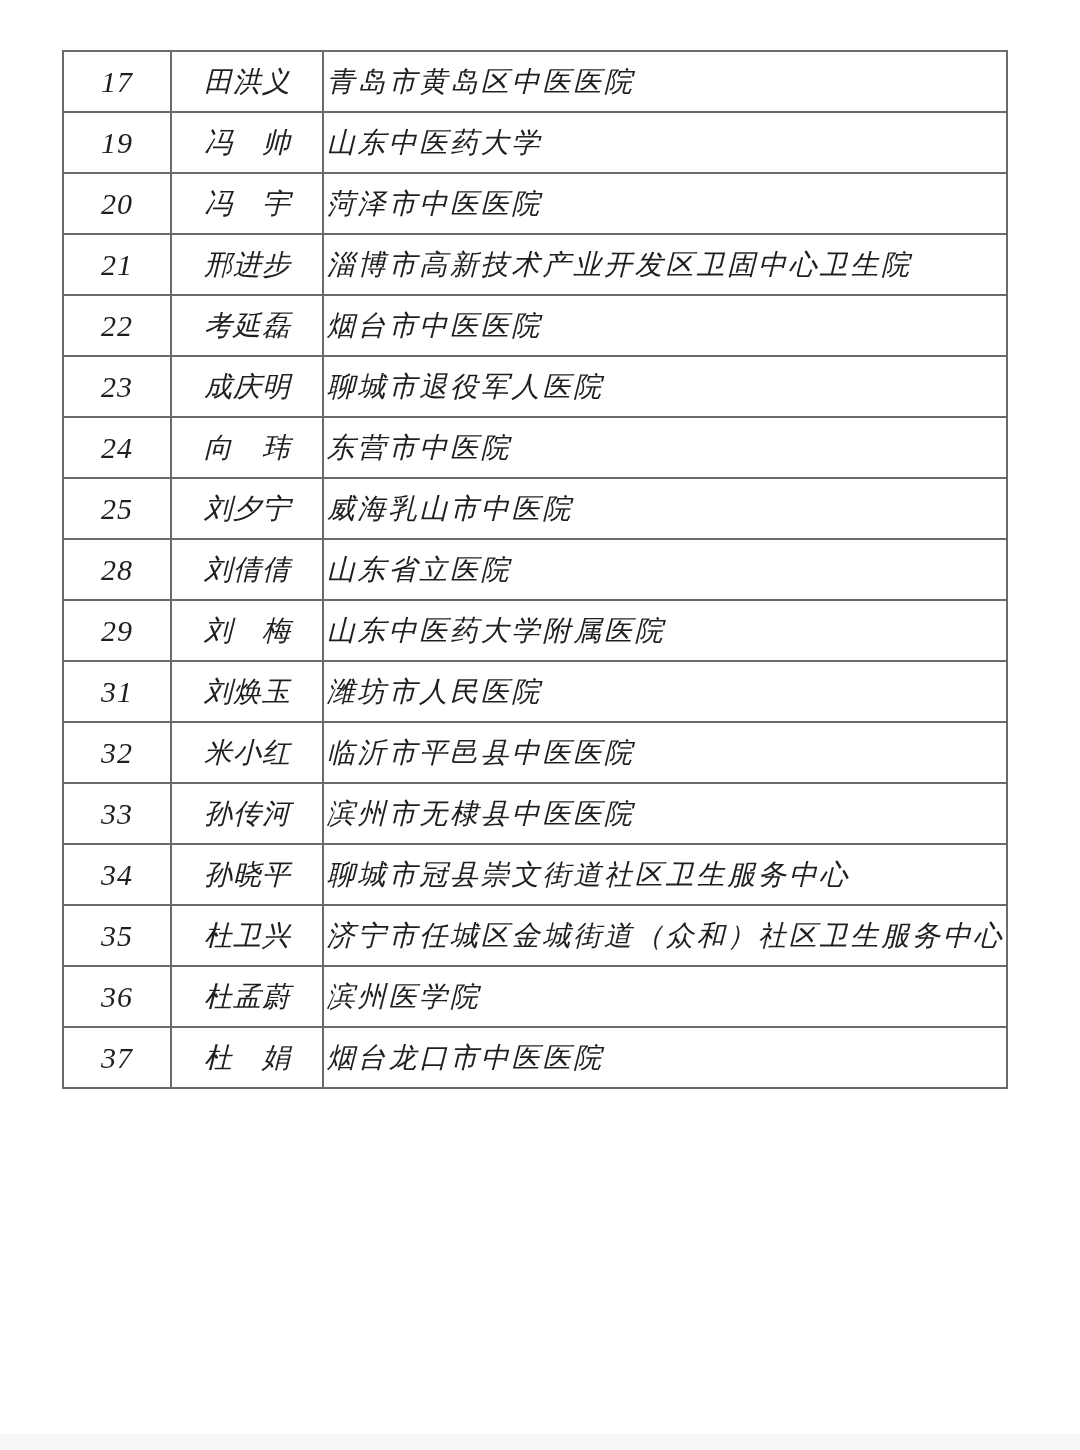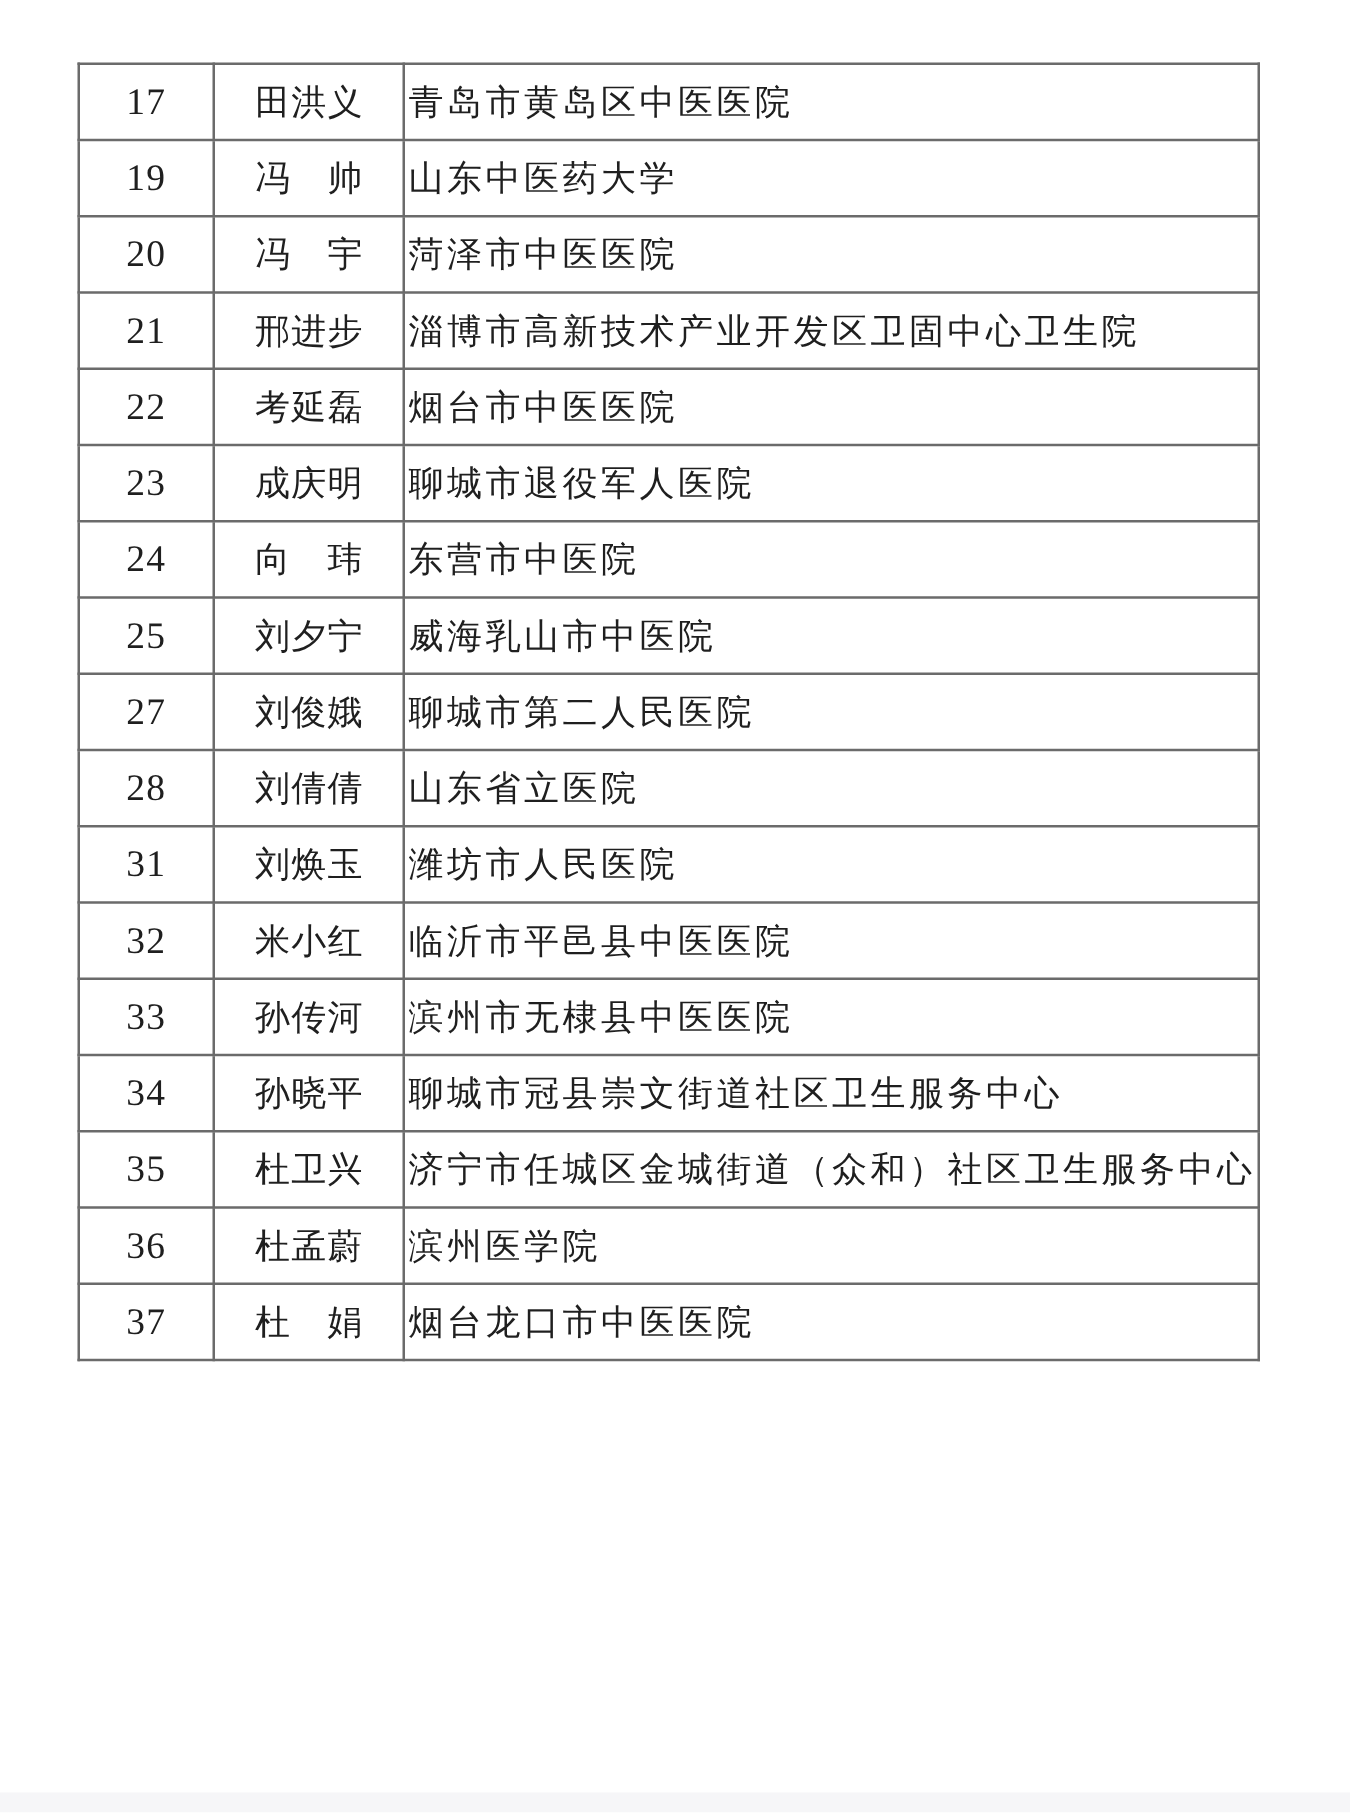--- a/index.html
+++ b/index.html
@@ -9,20 +9,21 @@
     height: 1450px;
     background: #ffffff;
     overflow: hidden;
     font-family: "Liberation Serif", "DejaVu Serif", serif;
   }
   .page {
     position: relative;
     width: 1080px;
     height: 1450px;
     background: #ffffff;
+    font-style: italic;
   }
   table.roster {
     position: absolute;
     left: 62px;
     top: 50px;
     width: 946px;
     border-collapse: collapse;
     table-layout: fixed;
   }
   table.roster td {
@@ -133,36 +134,36 @@
 
   <tr>
     <td class="c-no">25</td>
     <td class="c-name">
       <span class="name-inner">刘夕宁</span>
     </td>
     <td class="c-org">威海乳山市中医院</td>
   </tr>
 
 
-  <tr>
-    <td class="c-no">27</td>
-    <td class="c-name">
-      <span class="name-inner">刘俊娥</span>
-    </td>
-    <td class="c-org">聊城市第二人民医院</td>
-  </tr>
 
   <tr>
     <td class="c-no">28</td>
     <td class="c-name">
       <span class="name-inner">刘倩倩</span>
     </td>
     <td class="c-org">山东省立医院</td>
   </tr>
 
+  <tr>
+    <td class="c-no">29</td>
+    <td class="c-name">
+      <span class="name-inner">刘梅</span>
+    </td>
+    <td class="c-org">山东中医药大学附属医院</td>
+  </tr>
 
 
   <tr>
     <td class="c-no">31</td>
     <td class="c-name">
       <span class="name-inner">刘焕玉</span>
     </td>
     <td class="c-org">潍坊市人民医院</td>
   </tr>
 

